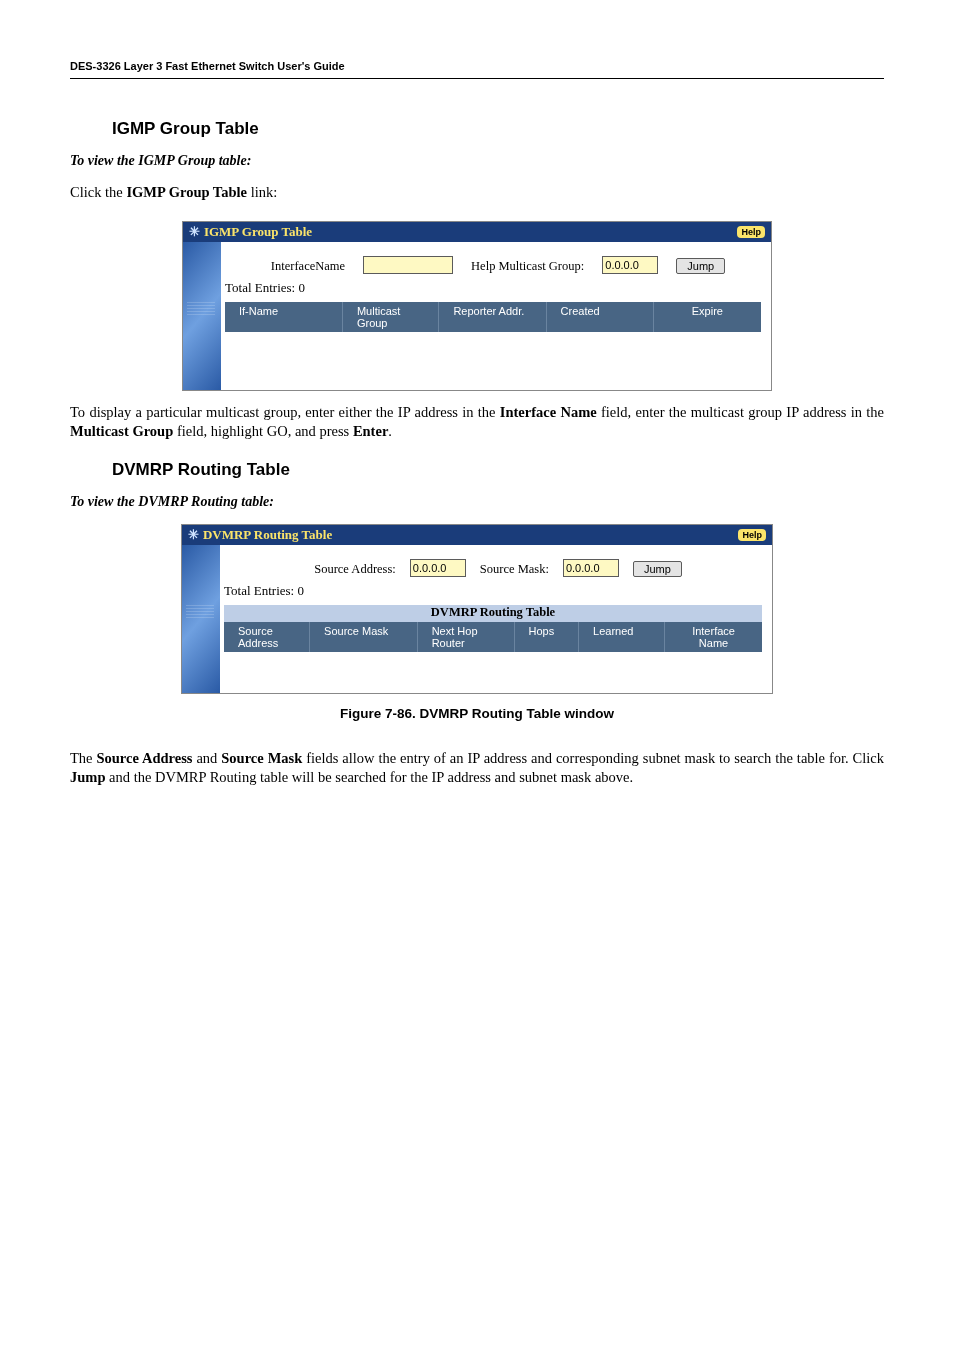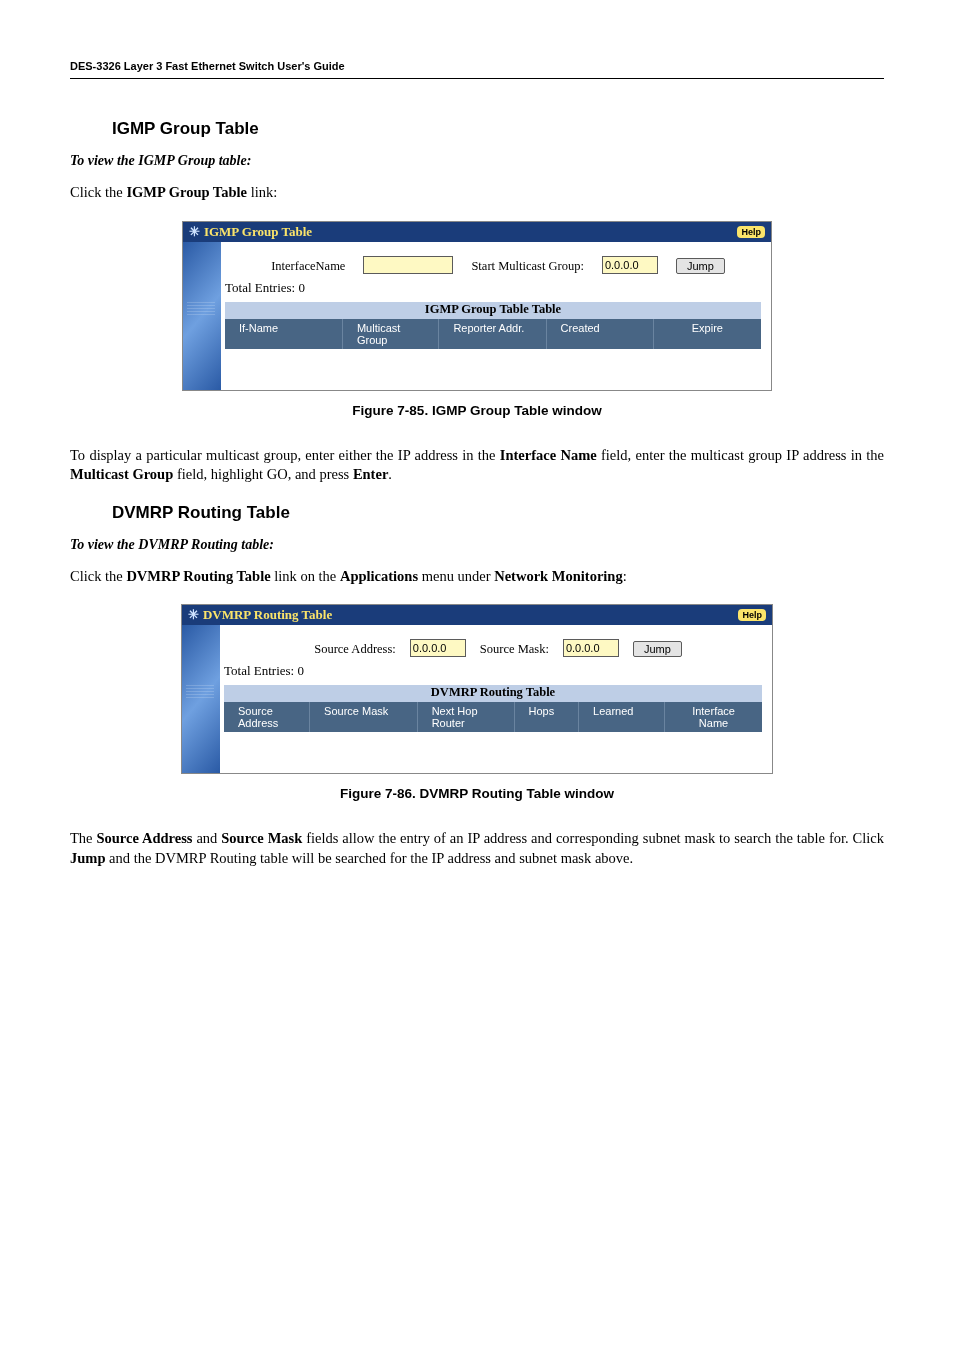--- a/index.html
+++ b/index.html
@@ -191,48 +191,43 @@
         <span style="color:#d0e4ff;margin-right:4px">✳</span>
         <span style="flex:1">IGMP Group Table</span>
         <span class="help">Help</span>
       </div>
       <div class="panel-body">
         <div class="bluedeco"></div>
         <div style="position:relative">
           <div class="row" style="justify-content:center;gap:18px">
             <span class="lbl">InterfaceName</span>
             <input class="tinyinput" style="width: 90px;">
-            <span class="lbl">Start Multicast Group:</span>
+            <span class="lbl">Help Multicast Group:</span>
             <input class="tinyinput" style="width: 56px;" value="0.0.0.0">
             <button class="btn-jump">Jump</button>
           </div>
           <div class="total-entries">Total Entries: 0</div>
-          <div class="subhdr">IGMP Group Table Table</div>
           <div class="tbl">
             <div class="cell" style="width:22%">If-Name</div>
             <div class="cell" style="width:18%">Multicast Group</div>
             <div class="cell" style="width:20%">Reporter Addr.</div>
             <div class="cell" style="width:20%">Created</div>
             <div class="cell" style="width:20%">Expire</div>
           </div>
         </div>
       </div>
     </div>
   </div>
-  <div class="figure-caption">Figure 7-85.  IGMP Group Table window</div>
 
   <div class="body-text">
     <span>To display a particular multicast group, enter either the IP address in the </span><span class="b">Interface Name</span><span> field, enter the multicast group IP address in the </span><span class="b">Multicast Group</span><span> field, highlight GO, and press </span><span class="b">Enter</span><span>.</span>
   </div>
 
   <div class="section-title">DVMRP Routing Table</div>
   <div class="subhead-italic">To view the DVMRP Routing table:</div>
-  <div class="body-text">
-    <span>Click the </span><span class="b">DVMRP Routing Table</span><span> link on the </span><span class="b">Applications</span><span> menu under </span><span class="b">Network Monitoring</span><span>:</span>
-  </div>
 
   <div class="figure-wrap">
     <div class="panel panel-dvmrp">
       <div class="panel-head">
         <span style="color:#d0e4ff;margin-right:4px">✳</span>
         <span style="flex:1">DVMRP Routing Table</span>
         <span class="help">Help</span>
       </div>
       <div class="panel-body">
         <div class="bluedeco"></div>

